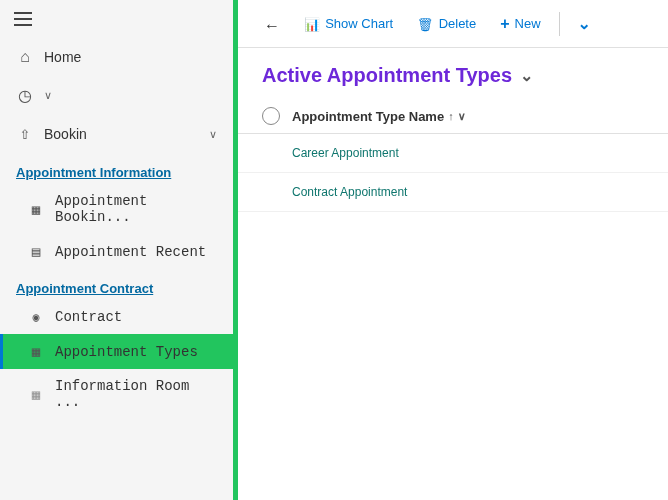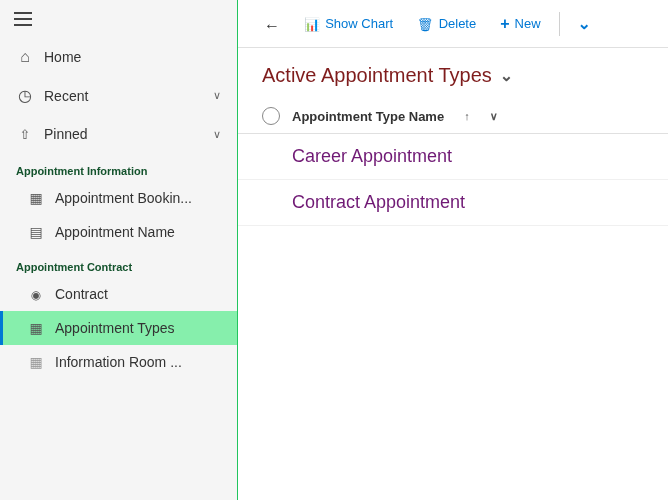--- a/index.html
+++ b/index.html
@@ -11,21 +11,21 @@
       height: 500px;
       overflow: hidden;
       background: #fff;
     }
 
     
     .sidebar {
       width: 238px;
       min-width: 238px;
       background: #f5f5f5;
-      border-right: 1px solid #22c55e;
+      border-right: 5px solid #22c55e;
       display: flex;
       flex-direction: column;
       height: 100%;
       overflow-y: auto;
     }
 
     .sidebar-header {
       padding: 12px 14px;
       display: flex;
       align-items: center;
@@ -71,38 +71,40 @@
       flex: 1;
     }
 
     .nav-item .chevron {
       font-size: 11px;
       color: #666;
     }
 
     .section-header {
       padding: 12px 16px 4px 16px;
-      font-size: 11px;
+      font-size: 13px;
       font-weight: 600;
-      color: #14532d;
+      color: #0369a1;
+      text-decoration: underline;
     }
 
     .sidebar-sub-item {
       display: flex;
       align-items: center;
       padding: 9px 16px 9px 24px;
       cursor: pointer;
       color: #333;
       gap: 10px;
       font-size: 14px;
       border-left: 3px solid transparent;
+      font-family: Liberation Mono, monospace;
     }
     .sidebar-sub-item.active {
       border-left: 3px solid #0078d4;
-      background: #86efac;
+      background: #22c55e;
     }
 
     .sidebar-sub-item .sub-icon {
       width: 18px;
       text-align: center;
       color: #555;
       font-size: 14px;
       flex-shrink: 0;
     }
 
@@ -156,22 +158,22 @@
     
     .page-title-bar {
       padding: 16px 24px 12px 24px;
       display: flex;
       align-items: center;
       gap: 8px;
     }
 
     .page-title {
       font-size: 20px;
-      font-weight: 400;
-      color: #7f1d1d;
+      font-weight: 700;
+      color: #6d28d9;
     }
 
     .title-chevron {
       font-size: 14px;
       color: #555;
       cursor: pointer;
     }
 
     
     .list-header {
@@ -189,21 +191,21 @@
       border-radius: 50%;
       flex-shrink: 0;
     }
 
     .col-header {
       font-size: 13px;
       font-weight: 600;
       color: #333;
       display: flex;
       align-items: center;
-      gap: 20px;
+      gap: 4px;
       cursor: pointer;
     }
 
     .sort-icons {
       font-size: 11px;
       color: #555;
     }
 
     
     .list-row {
@@ -214,22 +216,22 @@
       gap: 12px;
       cursor: pointer;
     }
 
     .row-spacer {
       width: 18px;
       flex-shrink: 0;
     }
 
     .row-link {
-      color: #701a75;
-      font-size: 18px;
+      color: #0f766e;
+      font-size: 12px;
       text-decoration: none;
     }
 
     
     .icon-home::before { content: '⌂'; }
     .icon-recent::before { content: '◷'; }
     .icon-pinned::before { content: '⇧'; font-size: 13px; }
     .icon-booking::before { content: '▦'; }
     .icon-slots::before { content: '▤'; }
     .icon-location::before { content: '◉'; font-size: 12px; }
@@ -256,38 +258,37 @@
 
   <div class="sidebar-nav">
 
     <div class="nav-item">
       <span class="nav-icon icon-home"></span>
       <span class="nav-label">Home</span>
     </div>
 
     <div class="nav-item">
       <span class="nav-icon icon-recent"></span>
-      <span class="nav-label">Recent</span>
       <span class="chevron">∨</span>
     </div>
 
     <div class="nav-item">
       <span class="nav-icon icon-pinned"></span>
-      <span class="nav-label">Pinned</span>
+      <span class="nav-label">Bookin</span>
       <span class="chevron">∨</span>
     </div>
 
     <div class="section-header">Appointment Information</div>
     <div class="sidebar-sub-item">
       <span class="sub-icon icon-booking"></span>
       <span>Appointment Bookin...</span>
     </div>
     <div class="sidebar-sub-item">
       <span class="sub-icon icon-slots"></span>
-      <span>Appointment Name</span>
+      <span>Appointment Recent</span>
     </div>
 
     <div class="section-header">Appointment Contract</div>
     <div class="sidebar-sub-item">
       <span class="sub-icon icon-location"></span>
       <span>Contract</span>
     </div>
     <div class="sidebar-sub-item active">
       <span class="sub-icon icon-appt-types"></span>
       <span>Appointment Types</span>

